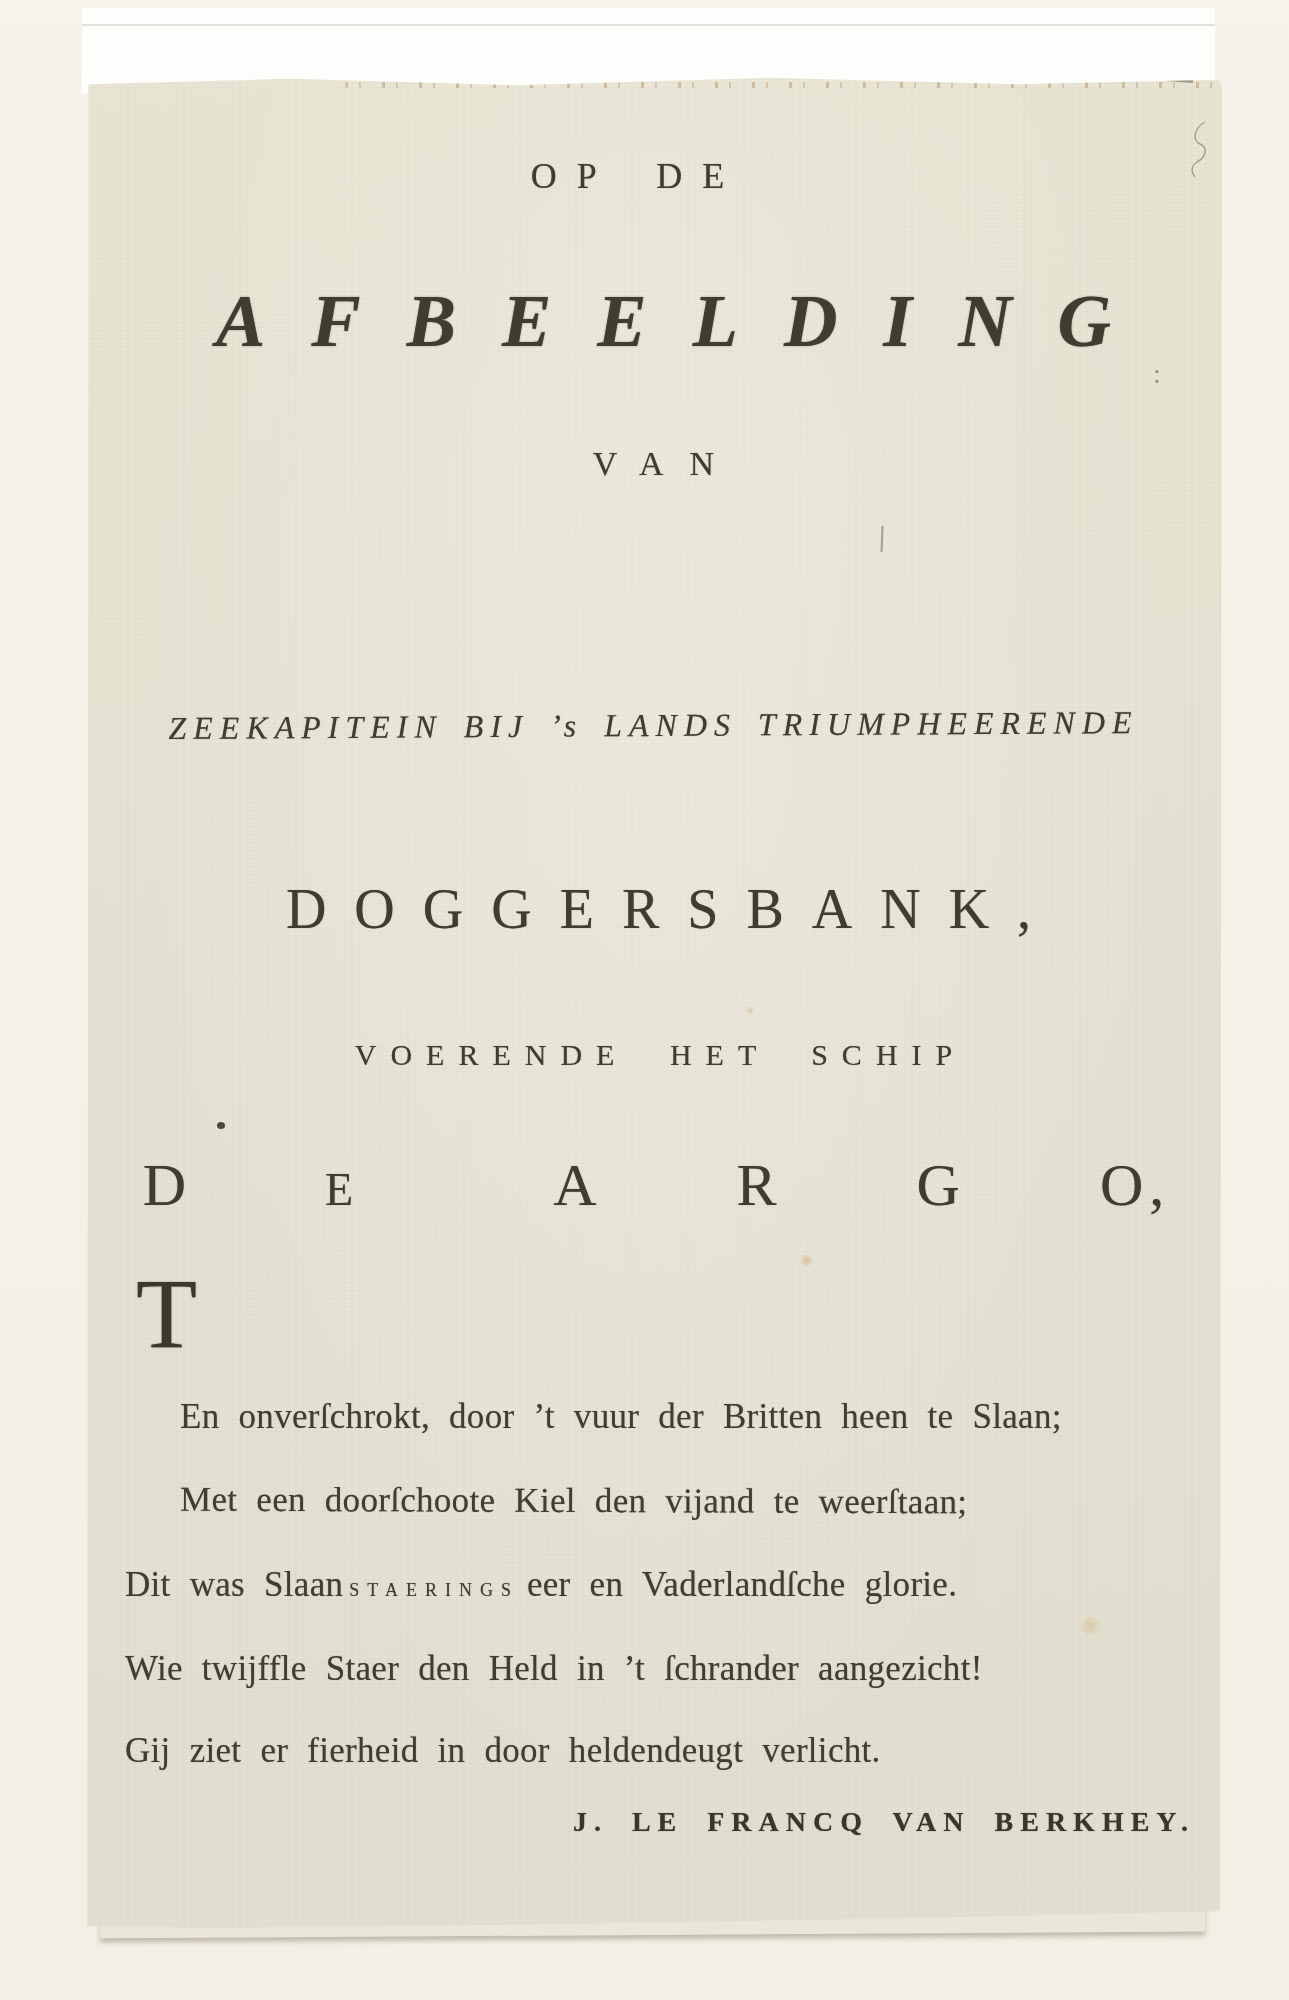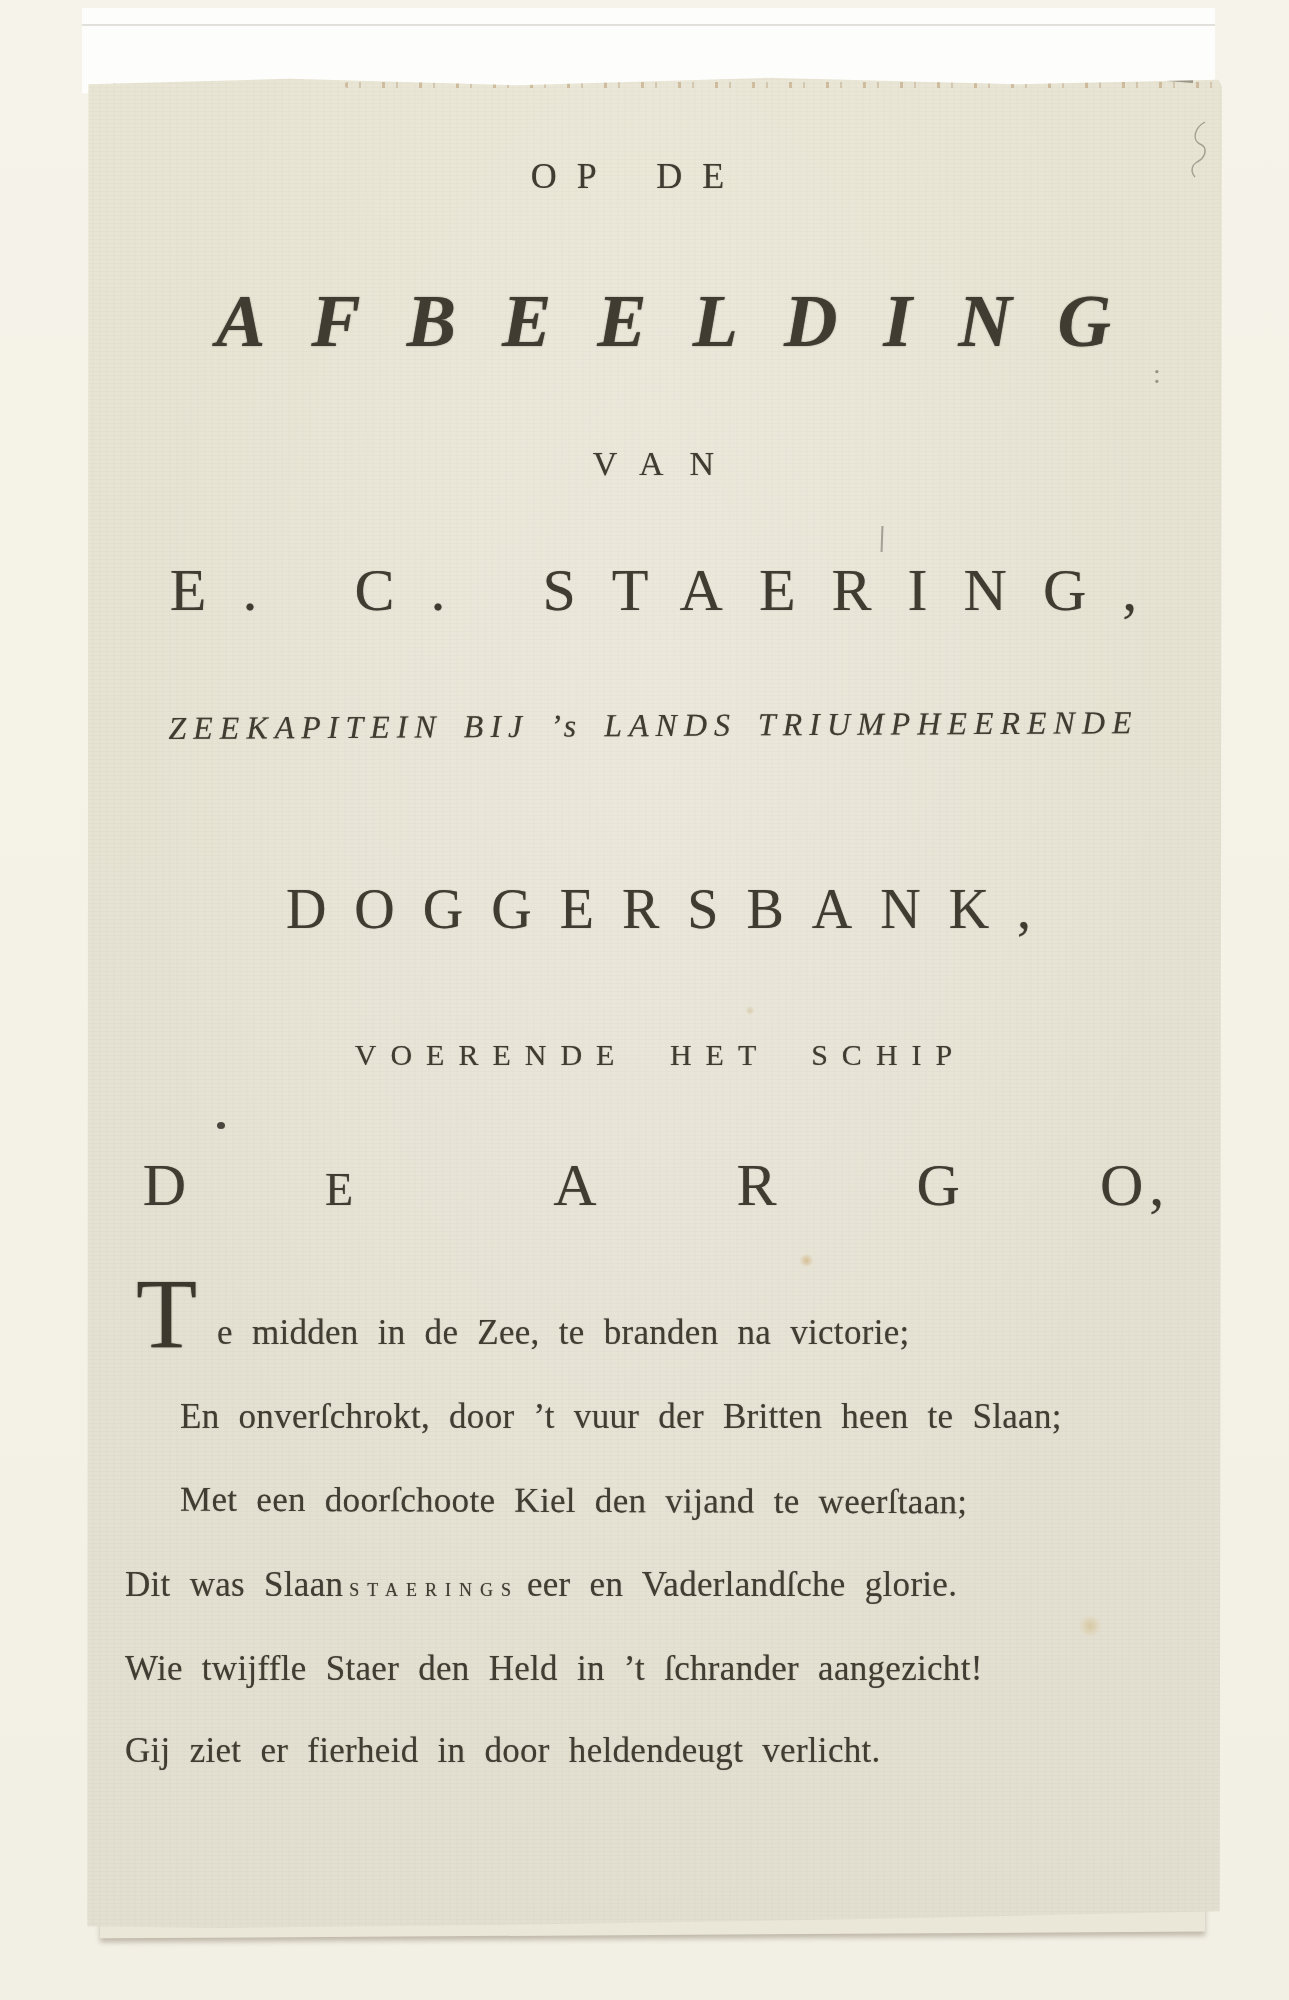--- a/index.html
+++ b/index.html
@@ -84,35 +84,34 @@
   <div class="paper">
     <div class="edge-stains"></div>
     <div class="corner-tick-left"></div>
     <div class="corner-tick-right"></div>
 
     <div class="line op-de">OP DE</div>
     <div class="line afbeelding">AFBEELDING</div>
     <div class="colon-mark">:</div>
     <div class="line van">VAN</div>
     <div class="stroke-mark"></div>
-    <div class="line staering">E. C. STAERING,</div>
     <div class="line sub1">ZEEKAPITEIN BIJ ’s LANDS TRIUMPHEERENDE</div>
     <div class="line doggersbank">DOGGERSBANK,</div>
     <div class="line voerende">VOERENDE HET SCHIP</div>
 
     <div class="line argo"><span>D</span><span class="argo-e">E</span><span class="argo-rest">ARGO</span><span class="argo-comma">,</span></div>
 
     <div class="dropcap">T</div>
-    <div class="pline p1">e midden in de Zee, te branden na victorie;</div>
     <div class="pline p2">En onverſchrokt, door ’t vuur der Britten heen te Slaan;</div>
     <div class="pline p3">Met een doorſchoote Kiel den vijand te weerſtaan;</div>
     <div class="pline p4"><span>Dit was Slaan</span><span class="name-caps">STAERINGS</span><span>eer en Vaderlandſche glorie.</span></div>
     <div class="pline p5">Wie twijffle Staer den Held in ’t ſchrander aangezicht!</div>
     <div class="pline p6">Gij ziet er fierheid in door heldendeugt verlicht.</div>
 
+    <div class="signature">J. LE FRANCQ VAN BERKHEY.</div>
 
     <div class="ink-dot"></div>
     <div class="fox1"></div>
     <div class="fox2"></div>
     <div class="fox3"></div>
 
     <svg class="pencil-curl" width="30" height="62" viewBox="0 0 30 62">
       <path d="M20 4 C9 10 7 22 15 26 C24 30 20 40 12 44 C7 47 5 53 10 59" stroke="#8d887c" fill="none" stroke-width="1.4"></path>
     </svg>
   </div>

